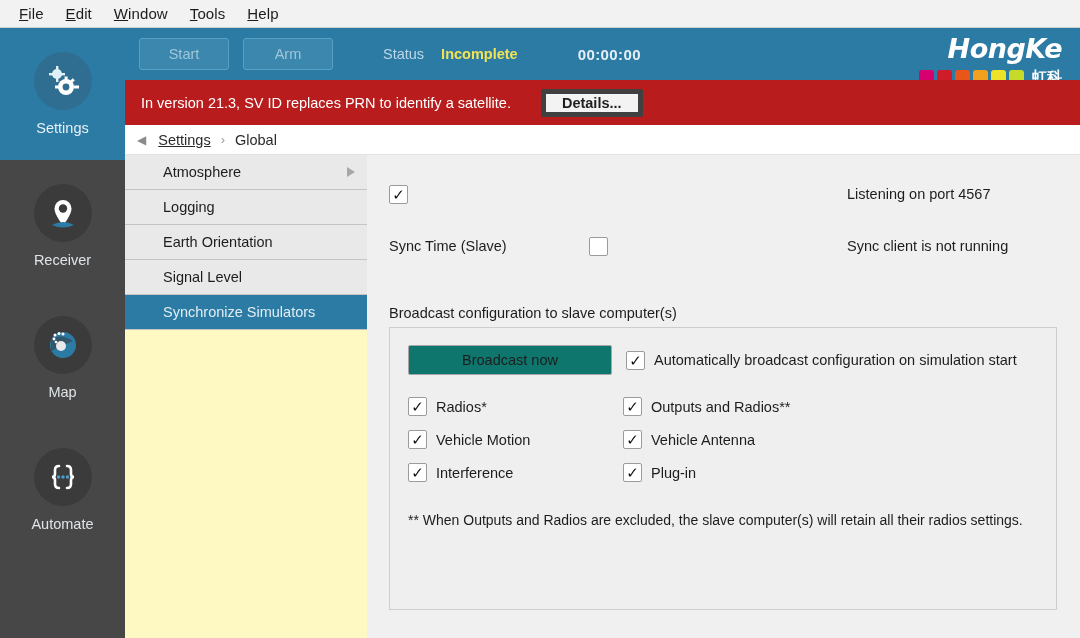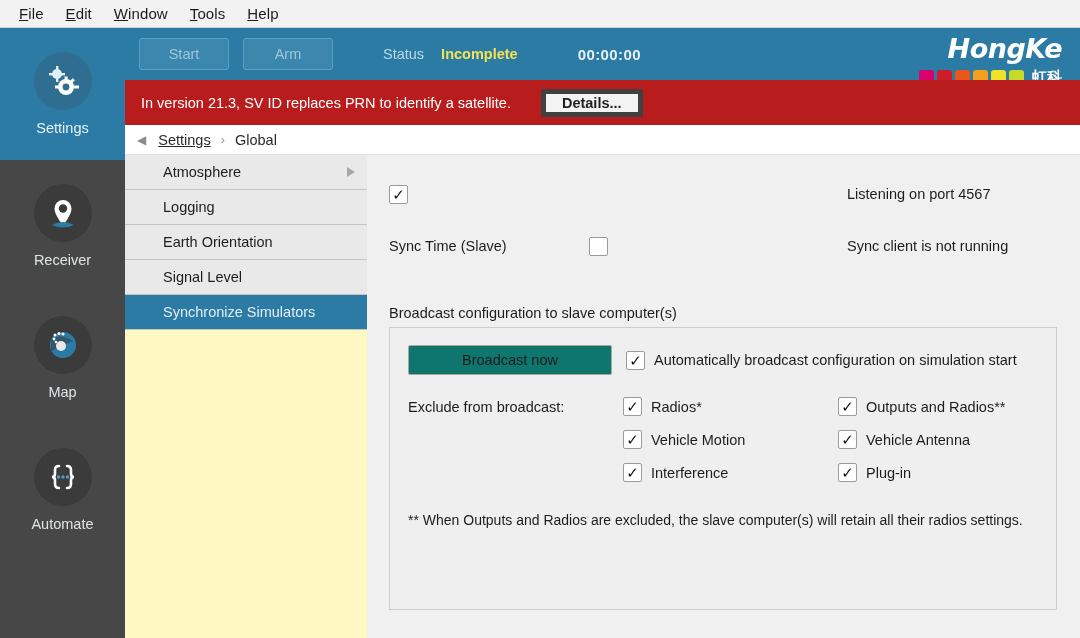--- a/index.html
+++ b/index.html
@@ -314,21 +314,20 @@
     <div class="groupbox">
       <div class="bcast-row">
         <div class="bcast-btn">Broadcast now</div>
         <div class="bcast-auto">
           <div class="cb">✓</div>
           <span>Automatically broadcast configuration on simulation start</span>
         </div>
       </div>
 
       <div class="excl">
-        <div class="excl-label">Exclude from broadcast:</div>
         <div class="excl-col" id="exclleft">
             <div class="excl-item">
               <div class="cb">✓</div>
               <span>Radios*</span>
             </div>
             <div class="excl-item">
               <div class="cb">✓</div>
               <span>Vehicle Motion</span>
             </div>
             <div class="excl-item">

